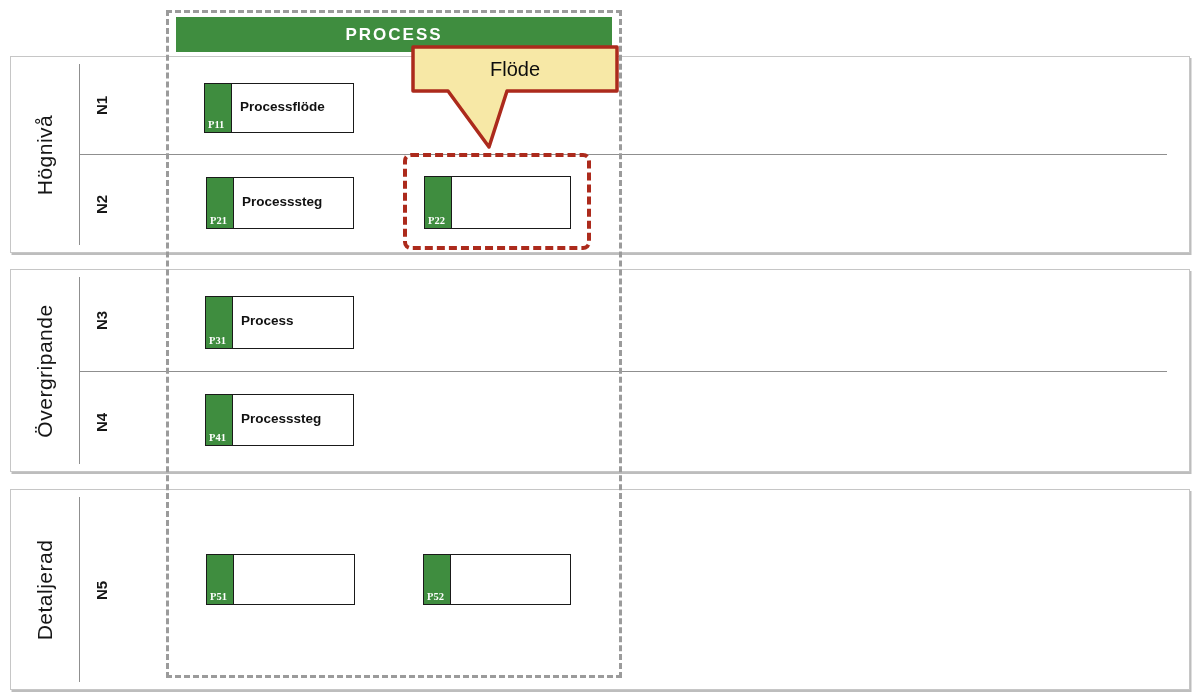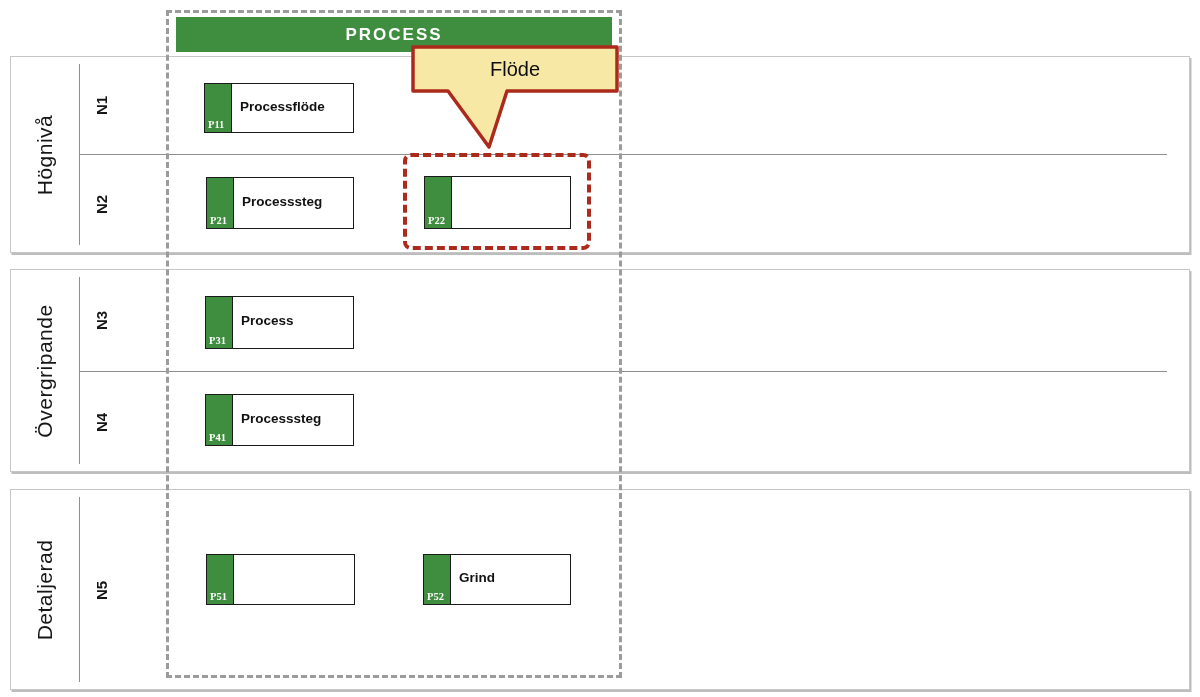--- a/index.html
+++ b/index.html
@@ -140,21 +140,20 @@
     <div class="pbox" style="left:195px;top:64px;width:149px;height:51px;">
       <div class="tab">
         <span class="code">P51</span>
       </div>
     </div>
 
     <div class="pbox" style="left:412px;top:64px;width:148px;height:51px;">
       <div class="tab">
         <span class="code">P52</span>
       </div>
-      <div class="title">Grind</div>
     </div>
   </section>
 
   <div class="outer-dash"></div>
 
   <div class="header-bar">
     <span>PROCESS</span>
   </div>
 
   <svg class="callout" viewBox="0 0 224 112">

